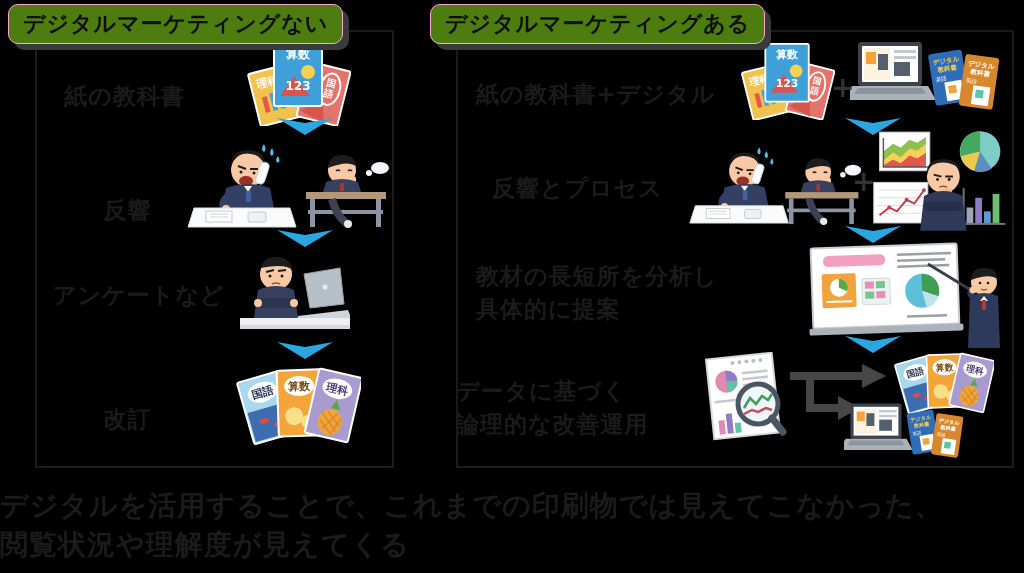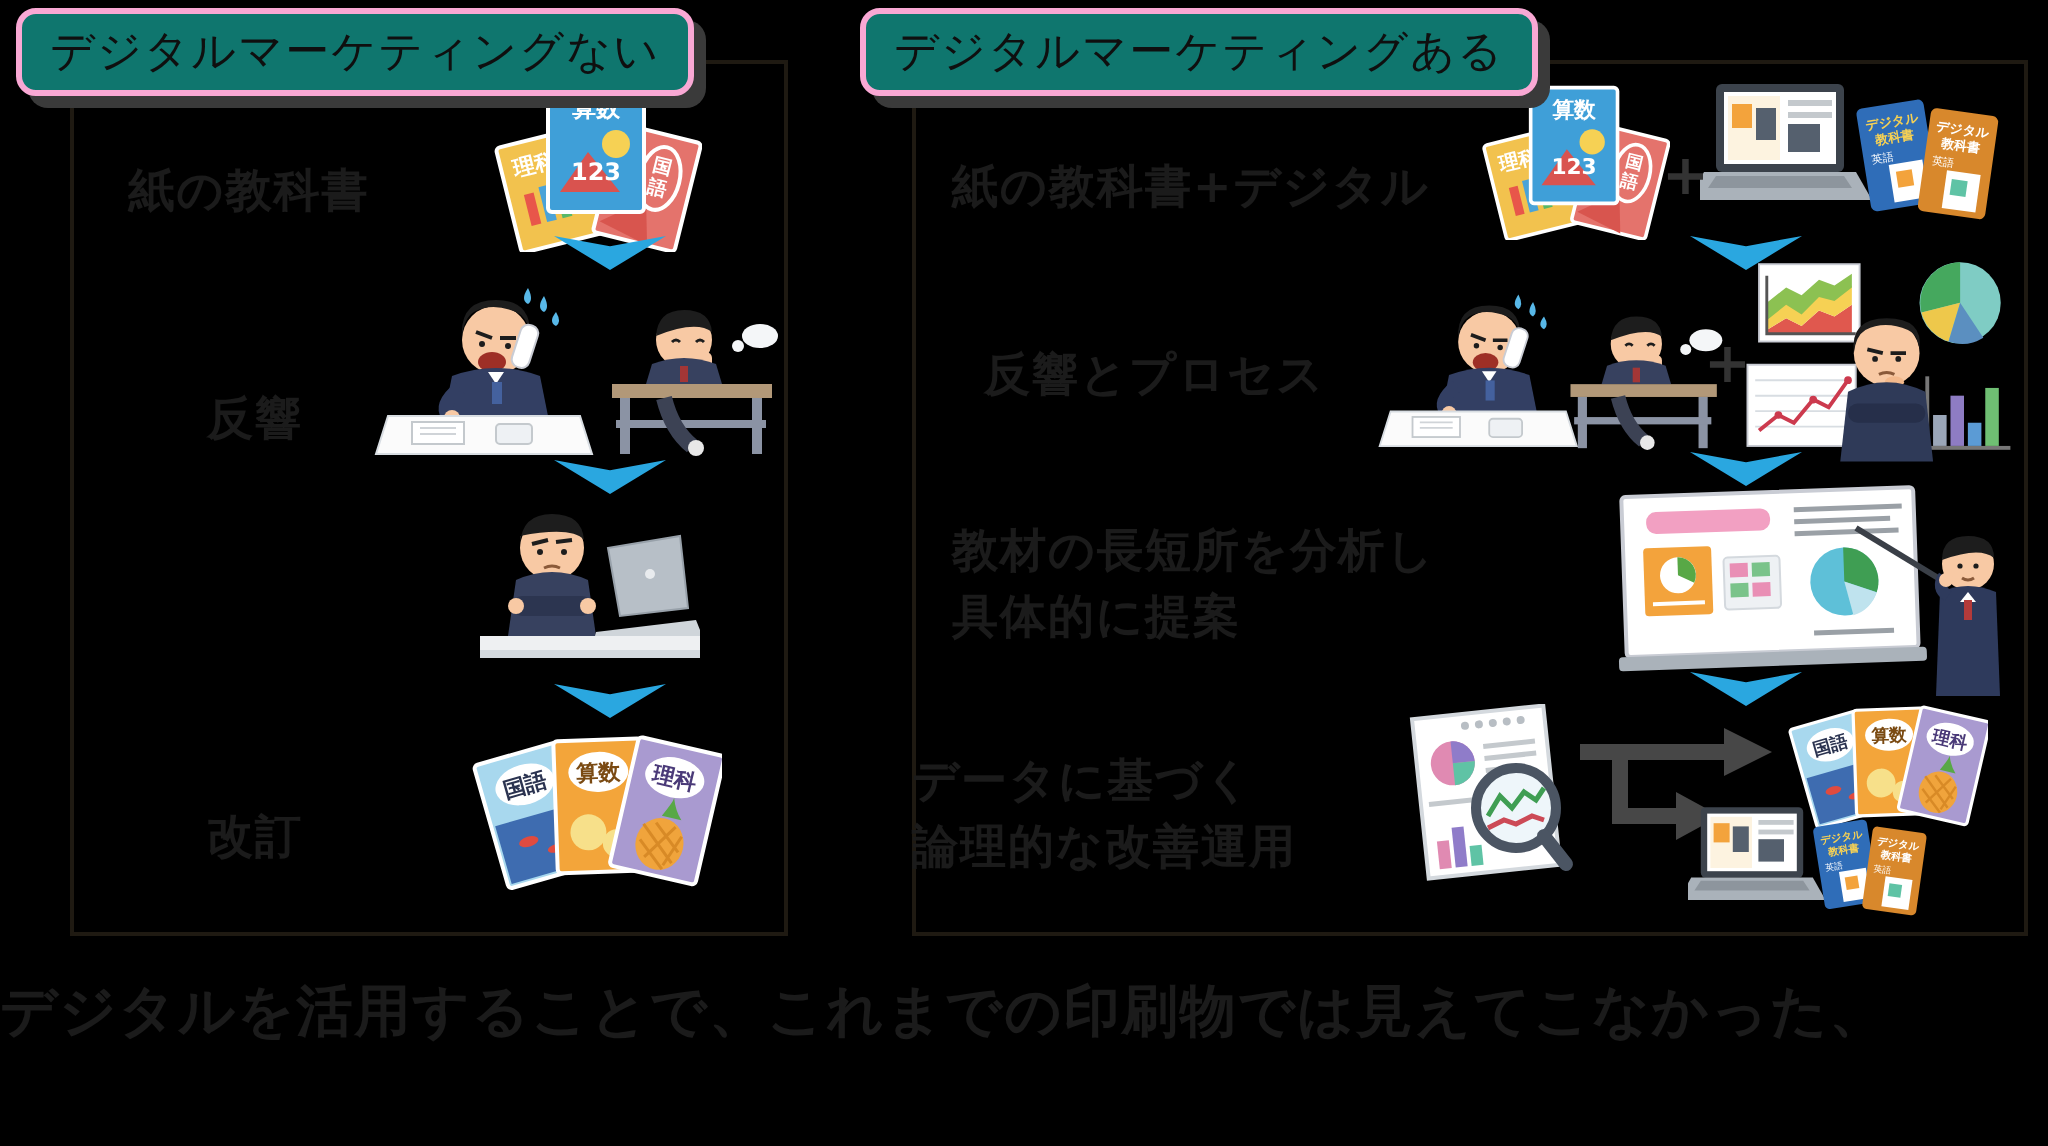--- a/index.html
+++ b/index.html
@@ -1,22 +1,22 @@
 <!DOCTYPE html>
 <html><head>
 <meta charset="utf-8">
 <style>
   html,body{margin:0;padding:0;background:#000;}
   .canvas{position:relative;width:1024px;height:573px;background:#000;overflow:hidden;
           font-family:"DejaVu Sans",sans-serif;}
   .panel{position:absolute;border:2px solid #1f1a12;background:transparent;}
   .panel-left{left:35px;top:30px;width:355px;height:434px;}
   .panel-right{left:456px;top:30px;width:554px;height:434px;}
-  .tab{position:absolute;z-index:3;background:#0f766e;color:#0f0f0f;border:3px solid #f9a8d4;
-       border-radius:10px;font-size:22px;font-weight:normal;letter-spacing:1px;
+  .tab{position:absolute;z-index:3;background:#4d7c0f;color:#0f0f0f;border:1px solid #f9a8d4;
+       border-radius:10px;font-size:22px;font-weight:bold;letter-spacing:1px;
        padding:4px 14px;box-shadow:6px 6px 0 #3a3a3a;white-space:nowrap;}
   .tab-left{left:8px;top:4px;}
   .tab-right{left:430px;top:4px;}
   .step-label{position:absolute;color:#1b1b1b;font-weight:bold;font-size:23px;
               line-height:1.45;letter-spacing:1px;white-space:nowrap;z-index:2;margin-top:12px;}
   .center{text-align:center;}
   .arrow-down{position:absolute;width:56px;height:17px;background:#2aa7e0;
               clip-path:polygon(0 0,50% 30%,100% 0,50% 100%);z-index:2;}
   .plus{position:absolute;color:#333333;font-size:28px;font-weight:bold;z-index:2;line-height:1;}
   .illus{position:absolute;z-index:1;}
@@ -94,20 +94,21 @@
     <rect x="10" y="46" width="80" height="7" fill="#b29878"></rect>
     <rect x="14" y="53" width="5" height="28" fill="#8b93a4"></rect>
     <rect x="80" y="53" width="5" height="28" fill="#8b93a4"></rect>
     <rect x="12" y="64" width="75" height="4" fill="#8b93a4"></rect>
     <path d="M36 53 q4 16 14 24" stroke="#3c4254" stroke-width="8" fill="none"></path>
     <circle cx="52" cy="78" r="4" fill="#e8e8e8"></circle>
   </svg>
   <div class="arrow-down" style="left:277px;top:230px;"></div>
 
   <div class="step-label" style="left:53px;top:267px;">
+    <div>アンケートなど</div>
   </div>
   <svg class="illus" style="left:240px;top:246px;" width="110" height="90" viewBox="0 0 110 90">
     <circle cx="36" cy="28" r="16" fill="#f8c9a4"></circle>
     <path d="M20 26 q1 -15 16 -15 q15 0 16 13 q-6 -7 -32 -2 z" fill="#1d1d1d"></path>
     <path d="M26 26 l8 -2 M46 24 l-8 1" stroke="#1d1d1d" stroke-width="2"></path>
     <circle cx="30" cy="30" r="1.5" fill="#1d1d1d"></circle>
       <circle cx="42" cy="30" r="1.5" fill="#1d1d1d"></circle>
     <path d="M32 38 q4 -2 8 0" stroke="#8a5a3a" fill="none" stroke-width="1.5"></path>
     <path d="M18 44 q18 -8 36 0 l4 28 h-44 z" fill="#37415f"></path>
     <rect x="16" y="52" width="40" height="10" rx="5" fill="#2c3550"></rect>
@@ -426,14 +427,15 @@
       <rect x="112" y="16" width="34" height="52" rx="3" fill="#d8882c"></rect>
       <text x="129" y="27" font-size="6.5" font-weight="bold" fill="#ffffff" text-anchor="middle">デジタル</text>
       <text x="129" y="35" font-size="6.5" font-weight="bold" fill="#ffffff" text-anchor="middle">教科書</text>
       <text x="116" y="44" font-size="5.5" fill="#ffffff">英語</text>
       <rect x="124" y="46" width="17" height="19" fill="#ffffff"></rect>
         <rect x="127" y="50" width="8" height="8" fill="#5fc3a5"></rect>
     </g>
   </svg>
 
   <div class="caption" style="top:487px;">デジタルを活用することで、これまでの印刷物では見えてこなかった、</div>
+  <div class="caption" style="top:526px;">閲覧状況や理解度が見えてくる</div>
 
 </div>
 
 </body></html>

